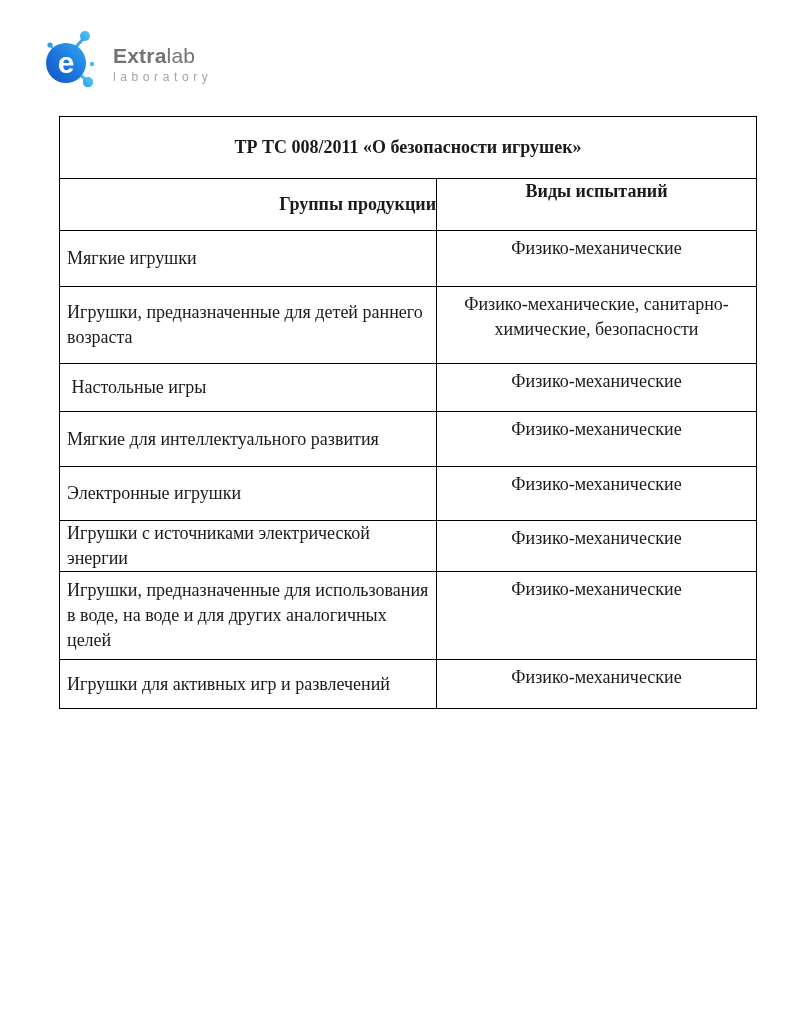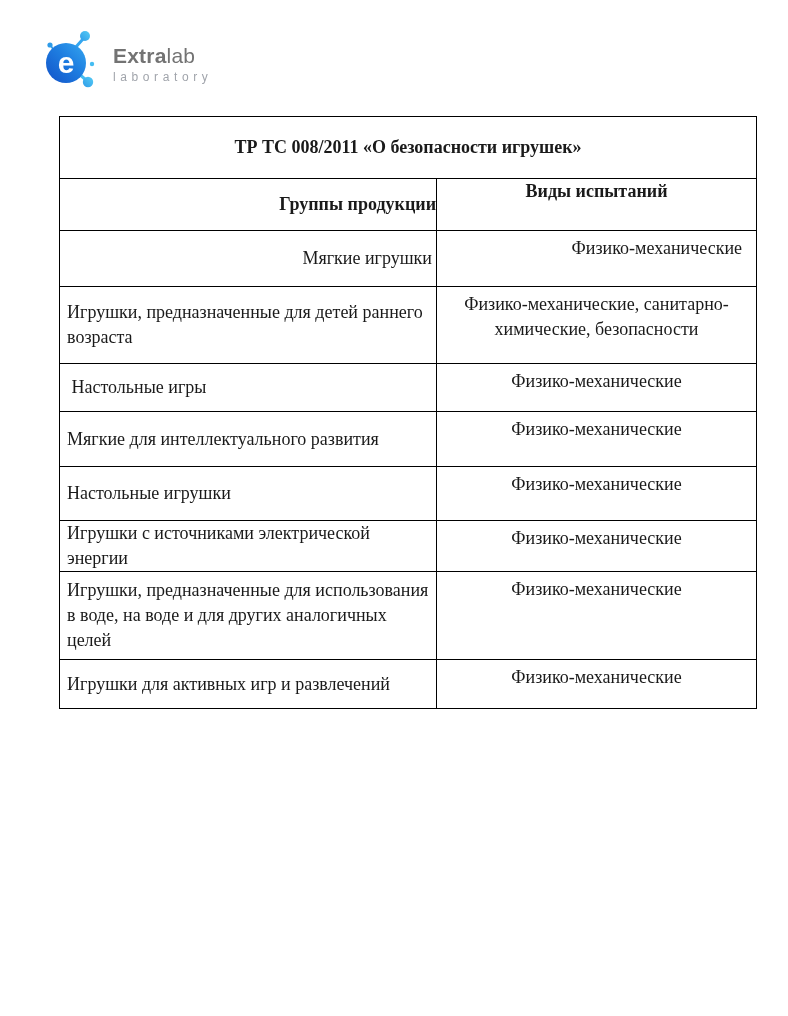--- a/index.html
+++ b/index.html
@@ -76,21 +76,21 @@
     text-align: left;
     vertical-align: middle;
     padding: 0 4px 0 7px;
     white-space: pre-wrap;
   }
   td.t {
     text-align: center;
     vertical-align: top;
     padding: 5px 14px 0 14px;
   }
-  tr.r0 td { height: 56px; text-align: right; }
+  tr.r0 td { height: 56px; }
   tr.r1 td { height: 77px; margin-left: 22px; }
   tr.r2 td { height: 48px; }
   tr.r3 td { height: 55px; }
   tr.r4 td { height: 54px; }
   tr.r5 td { height: 48px; }
   tr.r6 td { height: 88px; }
   tr.r7 td { height: 49px; }
 </style>
 </head>
 <body>
@@ -150,21 +150,21 @@
     </tr>
     <tr class="r2">
       <td class="g"> Настольные игры</td>
       <td class="t">Физико-механические</td>
     </tr>
     <tr class="r3">
       <td class="g">Мягкие для интеллектуального развития</td>
       <td class="t">Физико-механические</td>
     </tr>
     <tr class="r4">
-      <td class="g">Настольные игрушки</td>
+      <td class="g">Электронные игрушки</td>
       <td class="t">Физико-механические</td>
     </tr>
     <tr class="r5">
       <td class="g">Игрушки с источниками электрической энергии</td>
       <td class="t">Физико-механические</td>
     </tr>
     <tr class="r6">
       <td class="g">Игрушки, предназначенные для использования в воде, на воде и для других аналогичных целей</td>
       <td class="t">Физико-механические</td>
     </tr>

